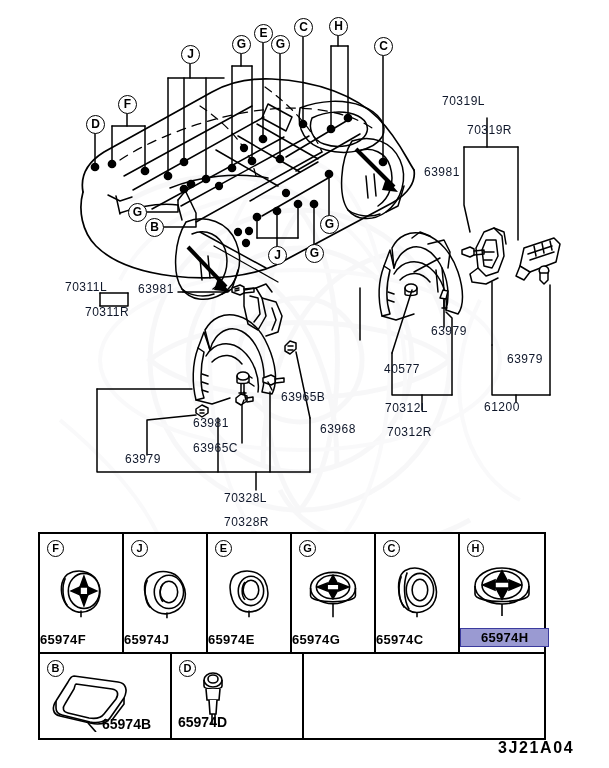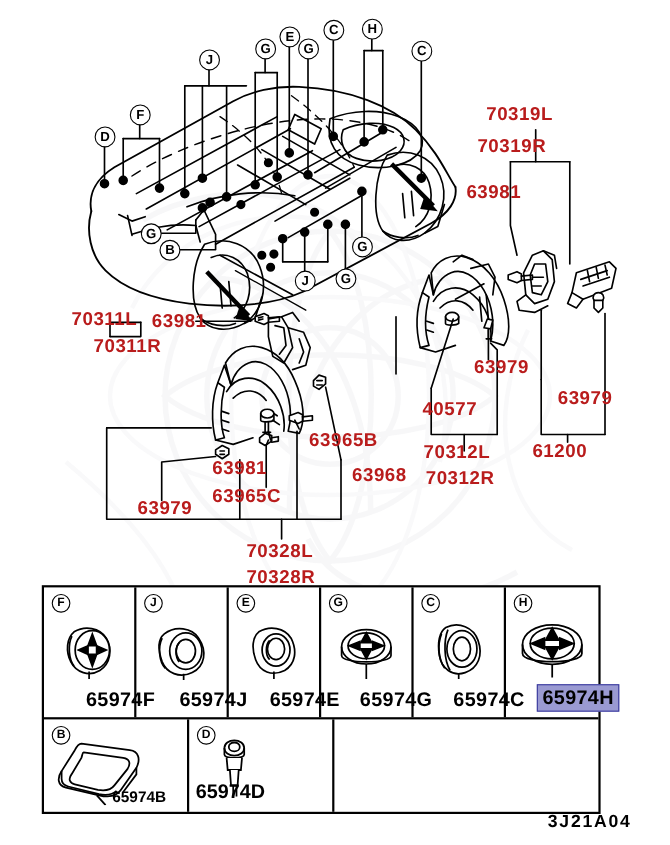--- a/index.html
+++ b/index.html
@@ -27,25 +27,25 @@
   
   #diagram {
     position: absolute;
     left: 0; top: 0;
     width: 609px; height: 768px;
   }
   
   .plabel {
     position: absolute;
     font-family: "Liberation Sans", sans-serif;
-    font-size: 17px;
-    font-weight: bold;
+    font-size: 12px;
+    font-weight: normal;
     letter-spacing: 0.5px;
     white-space: nowrap;
-    color: #b91c1c;
+    color: #0f172a;
     line-height: 1;
   }
   .doccode {
     position: absolute;
     font-family: "Liberation Sans", sans-serif;
     font-size: 16px;
     font-weight: bold;
     letter-spacing: 1.6px;
     white-space: nowrap;
     color: #000;
@@ -105,47 +105,46 @@
   }
   .cell-art {
     position: absolute;
     left: 0; top: 22px;
     width: 100%; height: 66px;
   }
   .cell-code {
     position: absolute;
     left: 0; bottom: 5px;
     width: 100%;
-    text-align: right;
-    font-size: 18px;
+    text-align: left;
+    font-size: 13px;
     font-weight: bold;
     letter-spacing: 0.3px;
-    margin-left: 19px;
   }
   .cell-code.hl span {
     background: #9a9ad2;
     border: 1.5px solid #3b3b9e;
-    padding: 1px 4px;
+    padding: 1px 20px;
     display: inline-block;
   }
   .cell-art-b {
     position: absolute;
     left: 4px; top: 16px;
     width: 96px; height: 62px;
   }
   .cell-code-b {
     position: absolute;
     left: 62px; bottom: 6px;
     font-size: 14px;
     font-weight: bold;
   }
   .cell-code-d {
     position: absolute;
     left: 6px; bottom: 8px;
-    font-size: 18px;
+    font-size: 14px;
     font-weight: bold;
   }
   .cell-art-d {
     position: absolute;
     left: 18px; top: 16px;
     width: 46px; height: 58px;
   }
 </style>
 </head>
 <body>
@@ -431,21 +430,21 @@
       <path d="M444 327 L444 300"></path>
       <path d="M492 345 L492 395 L550 395"></path>
       <path d="M492 345 L492 282"></path>
       <path d="M550 395 L550 285"></path>
       <path d="M516 395 L516 402"></path>
       <path d="M360 340 L360 288"></path>
     </g>
   </svg>
 
   <div class="plabel" style="left:442px;top:95px;">70319L</div>
-  <div class="plabel" style="left:434px;top:124px;">70319R</div>
+  <div class="plabel" style="left:467px;top:124px;">70319R</div>
   <div class="plabel" style="left:424px;top:166px;">63981</div>
 
   <div class="plabel" style="left:41px;top:281px;margin-left:24px;">70311L</div>
   <div class="plabel" style="left:41px;top:306px;margin-left:44px;">70311R</div>
   <div class="plabel" style="left:138px;top:283px;">63981</div>
 
   <div class="plabel" style="left:431px;top:325px;">63979</div>
   <div class="plabel" style="left:507px;top:353px;">63979</div>
   <div class="plabel" style="left:384px;top:363px;">40577</div>
   <div class="plabel" style="left:281px;top:391px;">63965B</div>

